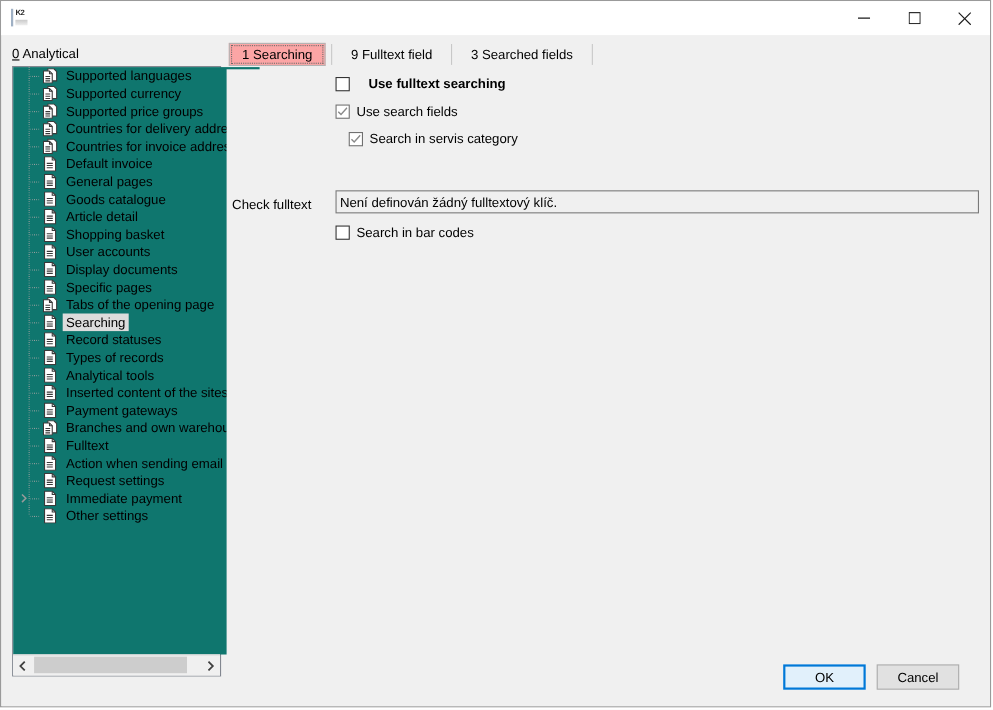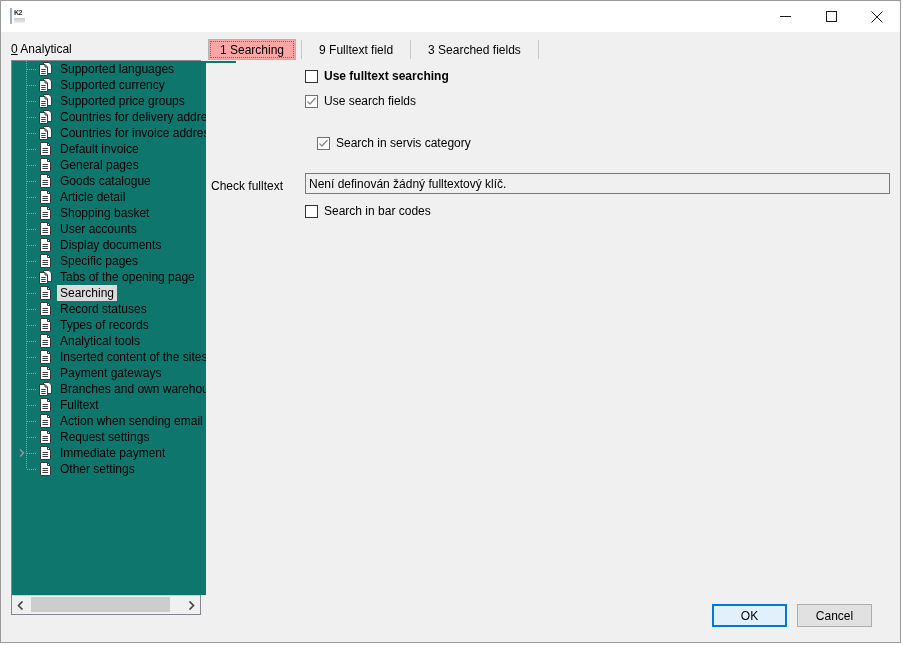--- a/index.html
+++ b/index.html
@@ -787,35 +787,35 @@
         <div class="tab active">1 Searching</div>
         <div class="tab-sep"></div>
         <div class="tab">9 Fulltext field</div>
         <div class="tab-sep"></div>
         <div class="tab">3 Searched fields</div>
         <div class="tab-sep"></div>
       </div>
 
     <div id="tabpage">
 
-      <div class="chk-row" style="left:99px; top:6px;">
+      <div class="chk-row" style="left:99px; top:6px;gap:11px;">
         <span class="checkbox"></span>
         <span class="chk-label bold">Use fulltext searching</span>
       </div>
 
       <div class="chk-row" style="left:99px; top:31px;">
         <span class="checkbox checked">
           <svg width="9" height="9" viewBox="0 0 9 9">
             <polyline points="0.5,4.5 3,7 8.5,1" fill="none" stroke="#8a8a8a" stroke-width="1.3"></polyline>
           </svg>
         </span>
         <span class="chk-label">Use search fields</span>
       </div>
 
-      <div class="chk-row" style="left:99px; top:73px;padding-left:12px;">
+      <div class="chk-row" style="left:99px; top:56px;padding-left:12px;">
         <span class="checkbox checked">
           <svg width="9" height="9" viewBox="0 0 9 9">
             <polyline points="0.5,4.5 3,7 8.5,1" fill="none" stroke="#8a8a8a" stroke-width="1.3"></polyline>
           </svg>
         </span>
         <span class="chk-label">Search in servis category</span>
       </div>
 
       <div id="check-fulltext-label">Check fulltext</div>
       <input id="fulltext-field" type="text" value="Není definován žádný fulltextový klíč." style="">

